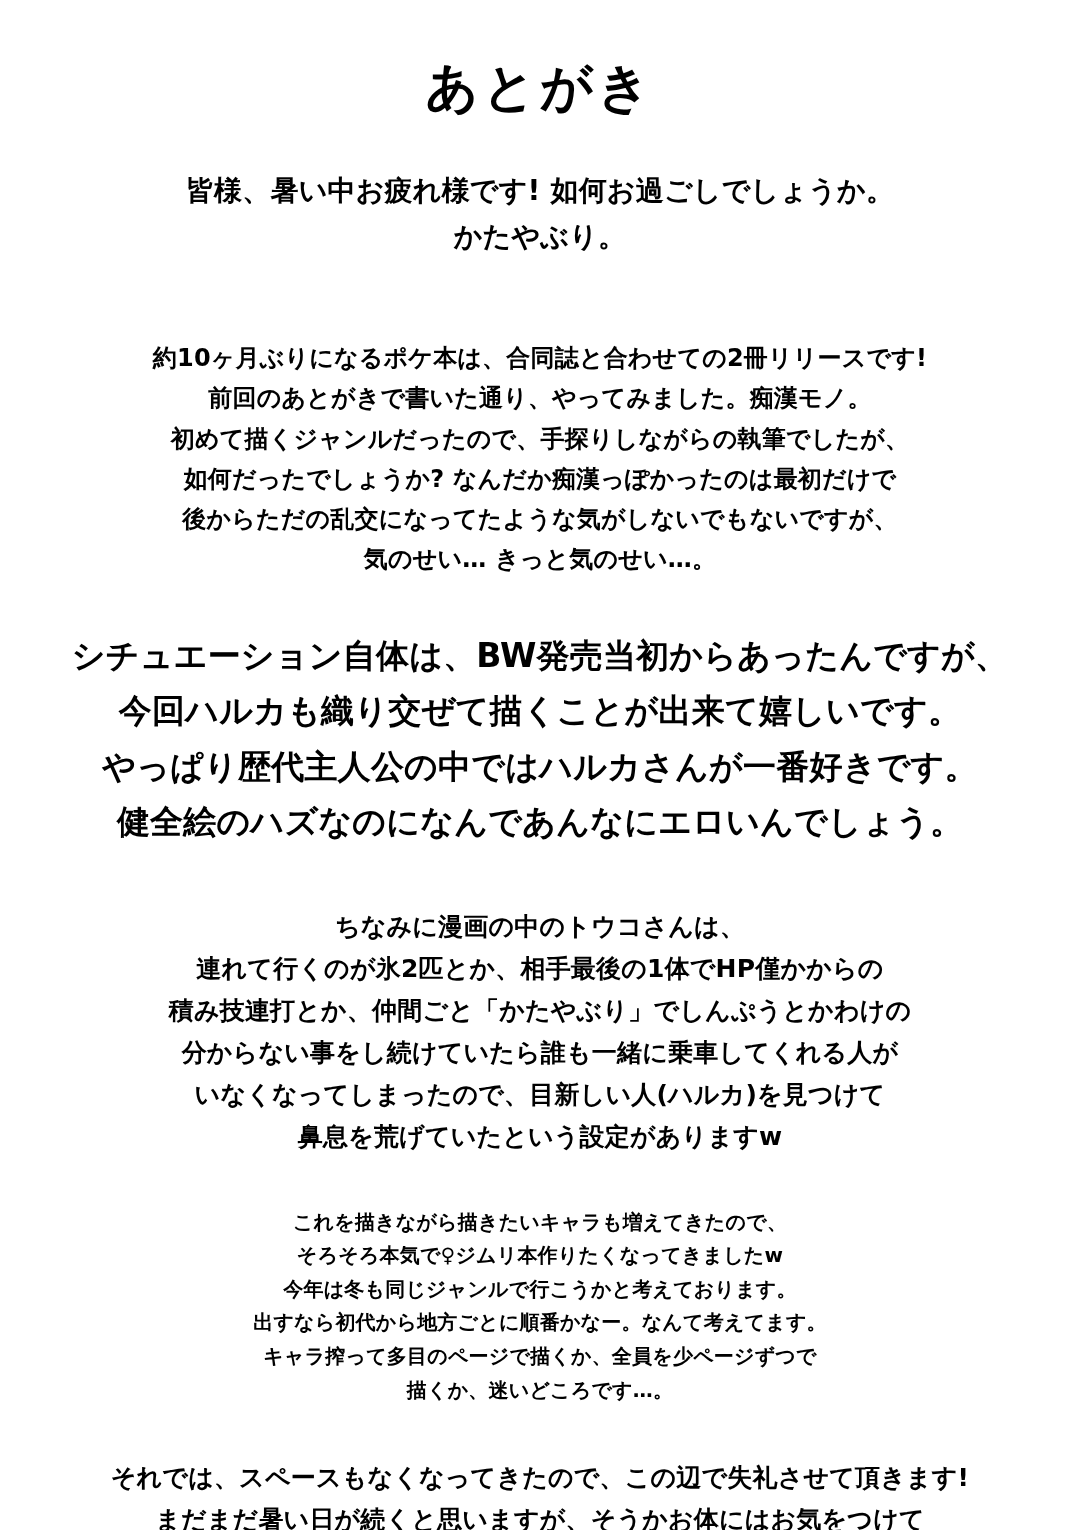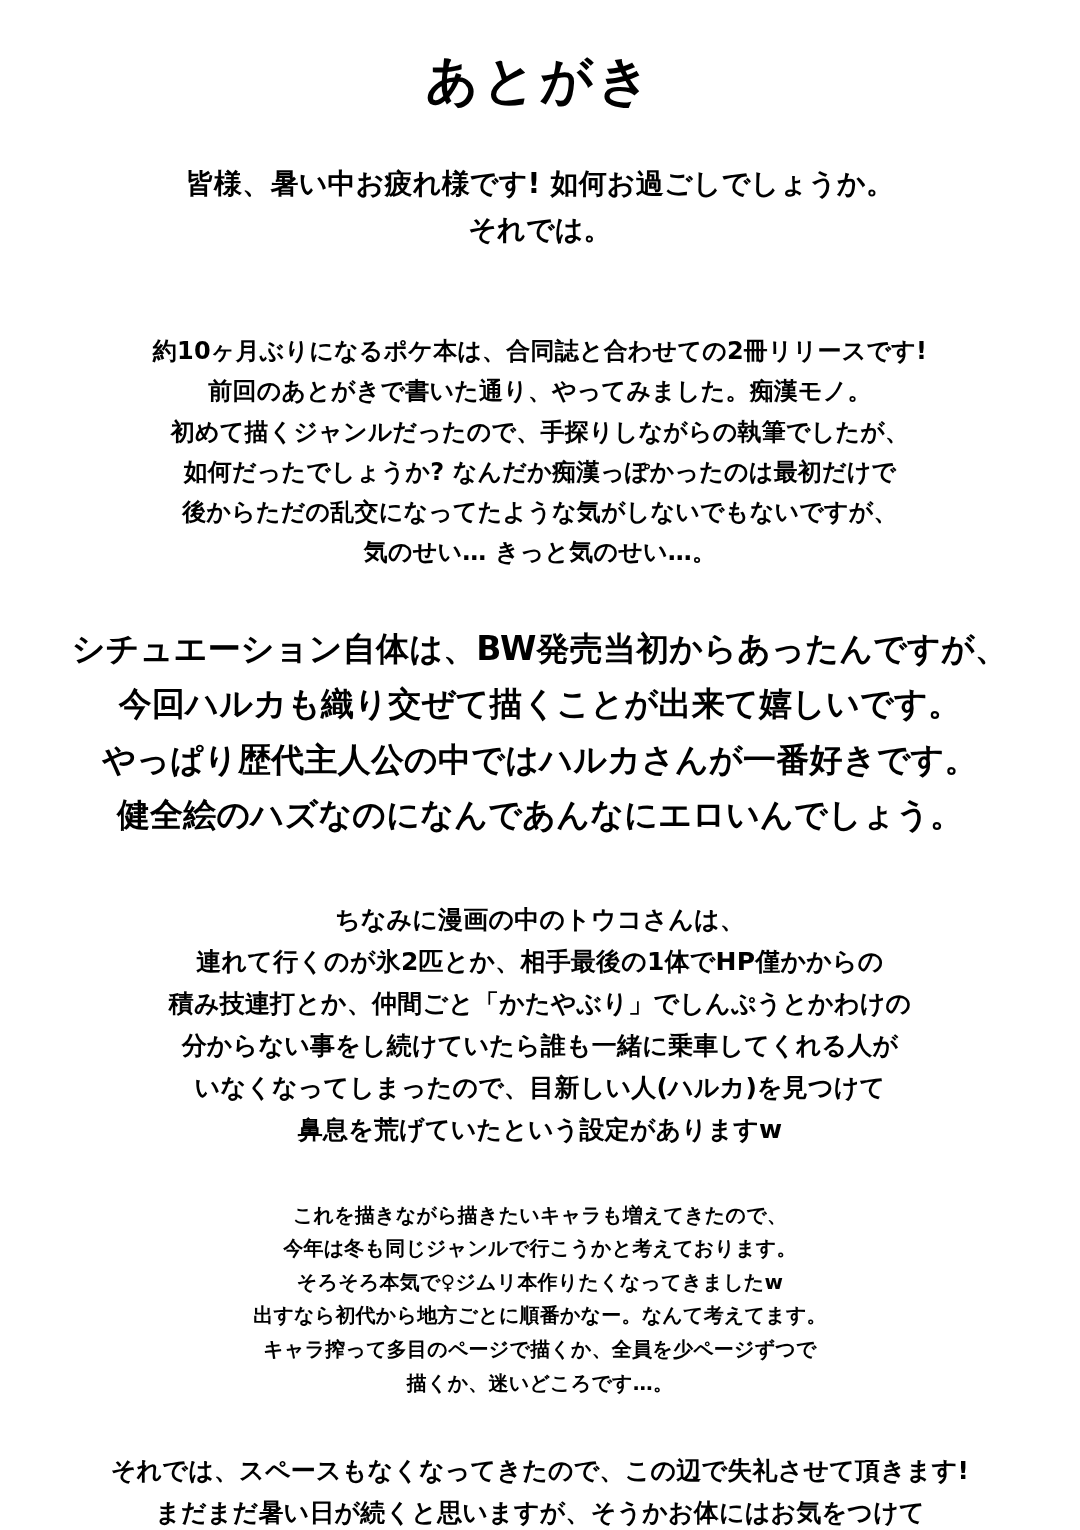--- a/index.html
+++ b/index.html
@@ -12,21 +12,21 @@
     height: 1530px;
     font-family: "DejaVu Sans", "Liberation Sans", sans-serif;
     color: #000000;
     overflow: hidden;
   }
   .page {
     width: 1080px;
     height: 1364px;
     position: relative;
     box-sizing: border-box;
-    padding: 0;
+    padding: 7px;
   }
   .title {
     text-align: center;
     font-size: 52px;
     font-weight: 700;
     letter-spacing: 4px;
     margin: 0;
     padding-top: 52px;
     line-height: 1.1;
   }
@@ -51,21 +51,21 @@
 </style>
 </head>
 <body>
 
 <div class="page">
 
   <h1 class="title">あとがき</h1>
 
   <div class="block intro">
     <span class="line">皆様、暑い中お疲れ様です! 如何お過ごしでしょうか。</span>
-    <span class="line">それでは。</span>
+    <span class="line">かたやぶり。</span>
   </div>
 
   <div class="block b1">
     <span class="line">約10ヶ月ぶりになるポケ本は、合同誌と合わせての2冊リリースです!</span>
     <span class="line">前回のあとがきで書いた通り、やってみました。痴漢モノ。</span>
     <span class="line">初めて描くジャンルだったので、手探りしながらの執筆でしたが、</span>
     <span class="line">如何だったでしょうか? なんだか痴漢っぽかったのは最初だけで</span>
     <span class="line">後からただの乱交になってたような気がしないでもないですが、</span>
     <span class="line">気のせい… きっと気のせい…。</span>
   </div>
@@ -81,22 +81,22 @@
     <span class="line">ちなみに漫画の中のトウコさんは、</span>
     <span class="line">連れて行くのが氷2匹とか、相手最後の1体でHP僅かからの</span>
     <span class="line">積み技連打とか、仲間ごと「かたやぶり」でしんぷうとかわけの</span>
     <span class="line">分からない事をし続けていたら誰も一緒に乗車してくれる人が</span>
     <span class="line">いなくなってしまったので、目新しい人(ハルカ)を見つけて</span>
     <span class="line">鼻息を荒げていたという設定がありますw</span>
   </div>
 
   <div class="block b4">
     <span class="line">これを描きながら描きたいキャラも増えてきたので、</span>
+    <span class="line">そろそろ本気で♀ジムリ本作りたくなってきましたw</span>
     <span class="line">今年は冬も同じジャンルで行こうかと考えております。</span>
-    <span class="line">そろそろ本気で♀ジムリ本作りたくなってきましたw</span>
     <span class="line">出すなら初代から地方ごとに順番かなー。なんて考えてます。</span>
     <span class="line">キャラ搾って多目のページで描くか、全員を少ページずつで</span>
     <span class="line">描くか、迷いどころです…。</span>
   </div>
 
   <div class="block closing">
     <span class="line">それでは、スペースもなくなってきたので、この辺で失礼させて頂きます!</span>
     <span class="line">まだまだ暑い日が続くと思いますが、そうかお体にはお気をつけて</span>
     <span class="line">お過ごし下さい。では!</span>
   </div>

